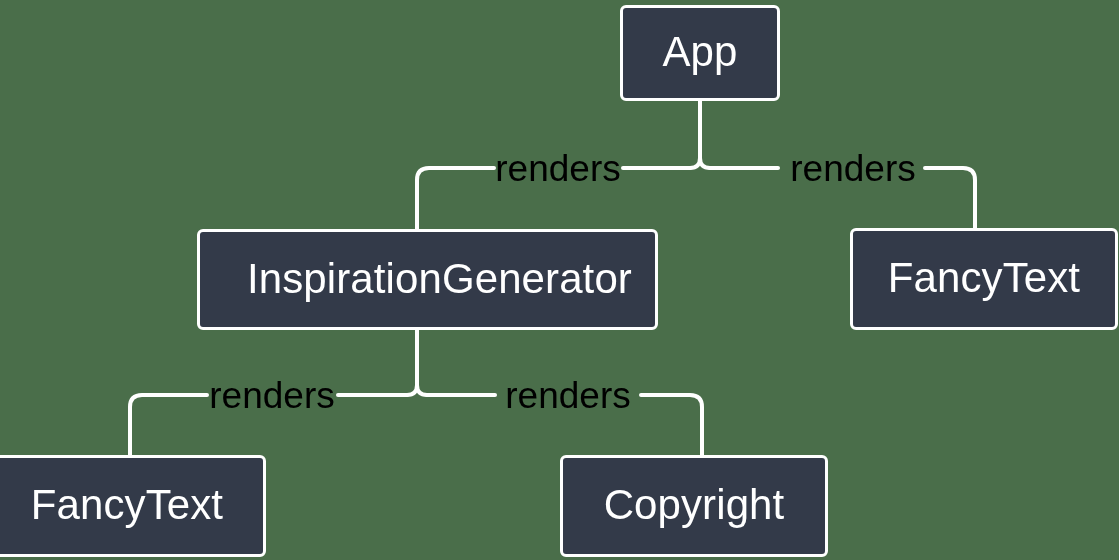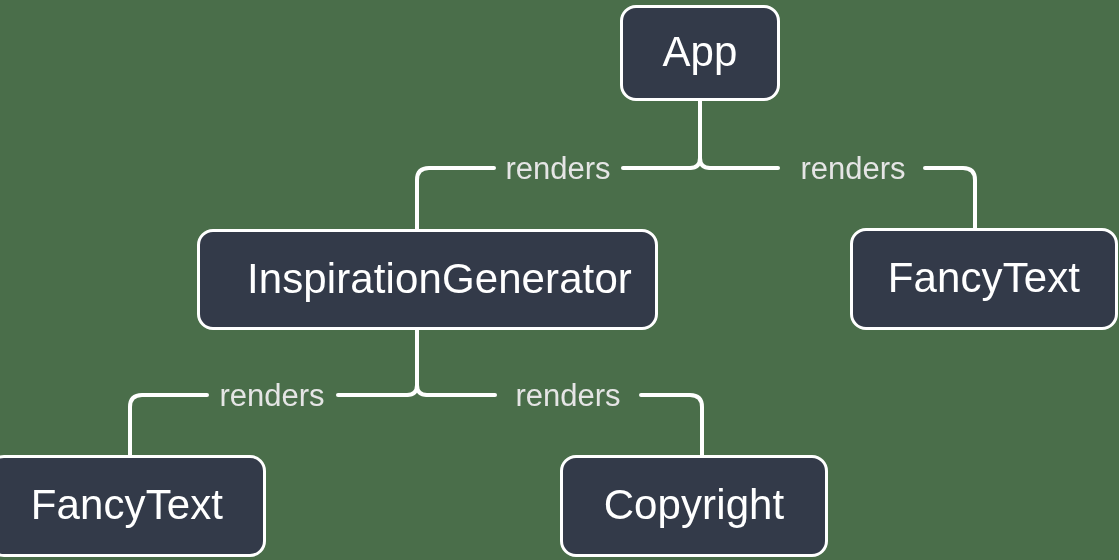--- a/index.html
+++ b/index.html
@@ -25,40 +25,40 @@
     left: 0;
     top: 0;
     width: 1119px;
     height: 560px;
   }
   .node {
     position: absolute;
     box-sizing: border-box;
     background: #333a49;
     border: 3px solid #ffffff;
-    border-radius: 16px;
+    border-radius: 6px;
     color: #ffffff;
     display: flex;
     align-items: center;
     justify-content: center;
     font-family: "Liberation Sans", sans-serif;
     font-weight: 400;
     letter-spacing: 0.1px;
     white-space: nowrap;
   }
   .node-label {
     display: block;
     line-height: 1;
     padding-bottom: 2px;
   }
   .edge-label {
     position: absolute;
-    color: #e5e5e5;
+    color: #000000;
     font-family: "Liberation Sans", sans-serif;
-    font-size: 31px;
+    font-size: 37px;
     font-weight: 400;
     line-height: 1;
     white-space: nowrap;
     transform: translate(-50%, -50%);
     letter-spacing: 0px;
   }
 </style>
 </head>
 <body>
 

